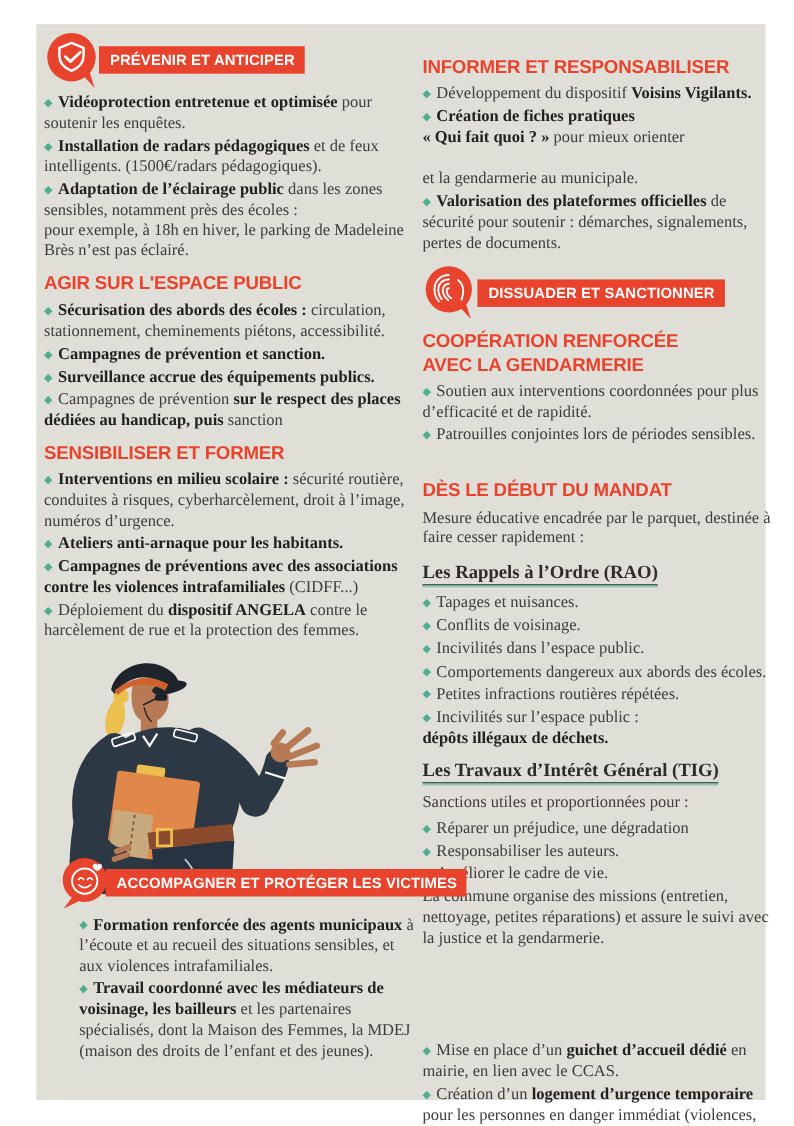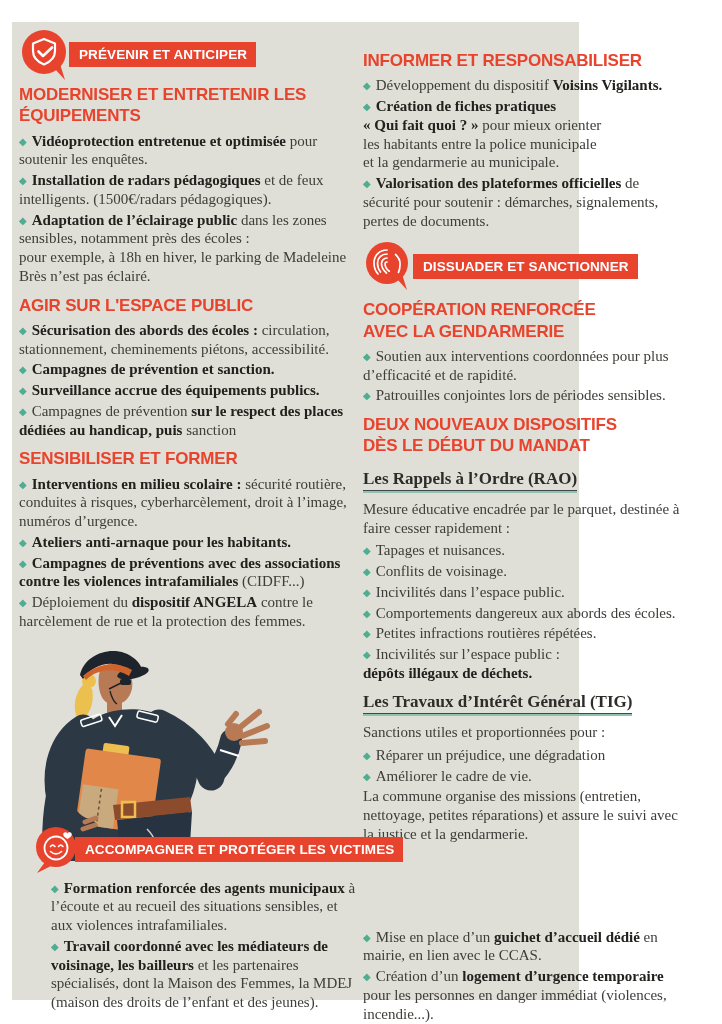--- a/index.html
+++ b/index.html
@@ -3,21 +3,21 @@
 <meta charset="utf-8">
 <style>
   html,body{margin:0;padding:0;}
   body{
     width:722px;height:1024px;position:relative;
     background:#ffffff;
     font-family:"Liberation Serif","DejaVu Serif",serif;
     overflow:hidden;
   }
   .panel{
-    position:absolute;left:12px;top:22px;width:567px;height:978px;
+    position:absolute;left:33px;top:22px;width:663px;height:978px;
     background:var(--panel,#dfded7);
   }
   .col{position:absolute;}
   .col-left{left:7px;top:10px;width:338px;}
   .col-right{left:351px;top:28px;width:322px;}
 
   p.item{margin:0 0 2px;font-size:15px;line-height:1.25;color:var(--text,#3d3d39);}
   p.item.plain{margin:2px 0 4px;}
   span.b{font-weight:700;color:var(--textb,#22221e);}
   .diamond{color:var(--teal,#4fae91);font-size:10px;margin-right:5px;position:relative;top:-1px;}
@@ -64,21 +64,20 @@
         <svg width="52" height="52" viewBox="0 0 52 52">
           <circle cx="25" cy="24" r="22" style="fill:var(--red)"></circle>
           <path d="M36 41 L46 52 L41 36 Z" style="fill:var(--red)"></path>
           <path d="M25 11 l11 4.5 v7.5 c0 7 -5 11 -11 13.5 c-6 -2.5 -11 -6.5 -11 -13.5 v-7.5 Z" fill="none" stroke="#ffffff" stroke-width="2.2" stroke-linejoin="round"></path>
           <path d="M19.5 23.5 l4.5 4.5 L33 19.5" fill="none" stroke="#ffffff" stroke-width="2.6" stroke-linecap="round" stroke-linejoin="round"></path>
         </svg>
       </span>
       <span class="banner">PRÉVENIR ET ANTICIPER</span>
     </div>
 
-    <h3 class="red first">MODERNISER ET ENTRETENIR LES ÉQUIPEMENTS</h3>
     <div>
         <p class="item"><span class="diamond">◆</span><span><span class="b">Vidéoprotection entretenue et optimisée</span><span> pour soutenir les enquêtes.</span></span></p>
         <p class="item"><span class="diamond">◆</span><span><span class="b">Installation de radars pédagogiques</span><span> et de feux intelligents. (1500€/radars pédagogiques).</span></span></p>
         <p class="item"><span class="diamond">◆</span><span><span class="b">Adaptation de l’éclairage public</span><span> dans les zones sensibles, notamment près des écoles :</span><br><span>pour exemple, à 18h en hiver, le parking de Madeleine Brès n’est pas éclairé.</span></span></p>
       </div>
 
     <h3 class="red mt">AGIR SUR L'ESPACE PUBLIC</h3>
     <div>
         <p class="item"><span class="diamond">◆</span><span><span class="b">Sécurisation des abords des écoles :</span><span> circulation, stationnement, cheminements piétons, accessibilité.</span></span></p>
         <p class="item"><span class="diamond">◆</span><span><span class="b">Campagnes de prévention et sanction.</span></span></p>
@@ -170,21 +169,21 @@
         <p class="item"><span class="diamond">◆</span><span><span class="b">Formation renforcée des agents municipaux</span><span> à l’écoute et au recueil des situations sensibles, et aux violences intrafamiliales.</span></span></p>
         <p class="item"><span class="diamond">◆</span><span><span class="b">Travail coordonné avec les médiateurs de voisinage, les bailleurs</span><span> et les partenaires spécialisés, dont la Maison des Femmes, la MDEJ (maison des droits de l’enfant et des jeunes).</span></span></p>
       </div>
   </div>
 
   <div class="col col-right">
 
     <h3 class="red first">INFORMER ET RESPONSABILISER</h3>
     <div>
         <p class="item"><span class="diamond">◆</span><span><span>Développement du dispositif </span><span class="b">Voisins Vigilants.</span></span></p>
-        <p class="item"><span class="diamond">◆</span><span><span class="b">Création de fiches pratiques</span><br><span class="b">« Qui fait quoi ? »</span><span> pour mieux orienter</span><br><span>les habitants entre la police municipale</span><br><span>et la gendarmerie au municipale.</span></span></p>
+        <p class="item"><span class="diamond">◆</span><span><span class="b">Création de fiches pratiques</span><br><span class="b">« Qui fait quoi ? »</span><span> pour mieux orienter</span><br><br><span>et la gendarmerie au municipale.</span></span></p>
         <p class="item"><span class="diamond">◆</span><span><span class="b">Valorisation des plateformes officielles</span><span> de sécurité pour soutenir : démarches, signalements, pertes de documents.</span></span></p>
       </div>
 
     <div class="banner-row" style="margin-top:14px;">
       <span class="bubble">
         <svg width="50" height="51" viewBox="0 0 50 51">
           <circle cx="24" cy="23" r="21" style="fill:var(--red)"></circle>
           <path d="M34 39 L44 50 L39 34 Z" style="fill:var(--red)"></path>
           <g fill="none" stroke="#ffffff" stroke-width="1.7" stroke-linecap="round">
             <path d="M24 10 c-8 0 -13 6 -13 13 c0 4 1.2 8 4 11"></path>
@@ -197,45 +196,46 @@
       </span>
       <span class="banner">DISSUADER ET SANCTIONNER</span>
     </div>
 
     <h3 class="red"><span>COOPÉRATION RENFORCÉE</span><br><span>AVEC LA GENDARMERIE</span></h3>
     <div>
         <p class="item"><span class="diamond">◆</span><span><span>Soutien aux interventions coordonnées pour plus d’efficacité et de rapidité.</span></span></p>
         <p class="item"><span class="diamond">◆</span><span><span>Patrouilles conjointes lors de périodes sensibles.</span></span></p>
       </div>
 
-    <h3 class="red mt"><span>DEUX NOUVEAUX DISPOSITIFS</span><br><span>DÈS LE DÉBUT DU MANDAT</span></h3>
-
+    <h3 class="red mt"><br><span>DÈS LE DÉBUT DU MANDAT</span></h3>
+
+    <div>
+        <p class="item plain"><span><span>Mesure éducative encadrée par le parquet, destinée à faire cesser rapidement :</span></span></p>
+      </div>
     <div>
       <span class="subhead">Les Rappels à l’Ordre (RAO)</span>
     </div>
-    <div>
-        <p class="item plain"><span><span>Mesure éducative encadrée par le parquet, destinée à faire cesser rapidement :</span></span></p>
-      </div>
     <div>
         <p class="item"><span class="diamond">◆</span><span><span>Tapages et nuisances.</span></span></p>
         <p class="item"><span class="diamond">◆</span><span><span>Conflits de voisinage.</span></span></p>
         <p class="item"><span class="diamond">◆</span><span><span>Incivilités dans l’espace public.</span></span></p>
         <p class="item"><span class="diamond">◆</span><span><span>Comportements dangereux aux abords des écoles.</span></span></p>
         <p class="item"><span class="diamond">◆</span><span><span>Petites infractions routières répétées.</span></span></p>
         <p class="item"><span class="diamond">◆</span><span><span>Incivilités sur l’espace public :</span><br><span class="b">dépôts illégaux de déchets.</span></span></p>
       </div>
 
     <div>
       <span class="subhead">Les Travaux d’Intérêt Général (TIG)</span>
     </div>
     <div>
         <p class="item plain"><span><span>Sanctions utiles et proportionnées pour :</span></span></p>
       </div>
     <div>
         <p class="item"><span class="diamond">◆</span><span><span>Réparer un préjudice, une dégradation</span></span></p>
+        <p class="item"><span class="diamond">◆</span><span><span>Responsabiliser les auteurs.</span></span></p>
         <p class="item"><span class="diamond">◆</span><span><span>Améliorer le cadre de vie.</span></span></p>
       </div>
     <div>
         <p class="item plain"><span><span>La commune organise des missions (entretien, nettoyage, petites réparations) et assure le suivi avec la justice et la gendarmerie.</span></span></p>
       </div>
 
     <div class="bottom-list">
         <p class="item"><span class="diamond">◆</span><span><span>Mise en place d’un </span><span class="b">guichet d’accueil dédié</span><span> en mairie, en lien avec le CCAS.</span></span></p>
         <p class="item"><span class="diamond">◆</span><span><span>Création d’un </span><span class="b">logement d’urgence temporaire</span><span> pour les personnes en danger immédiat (violences, incendie...).</span></span></p>
       </div>

